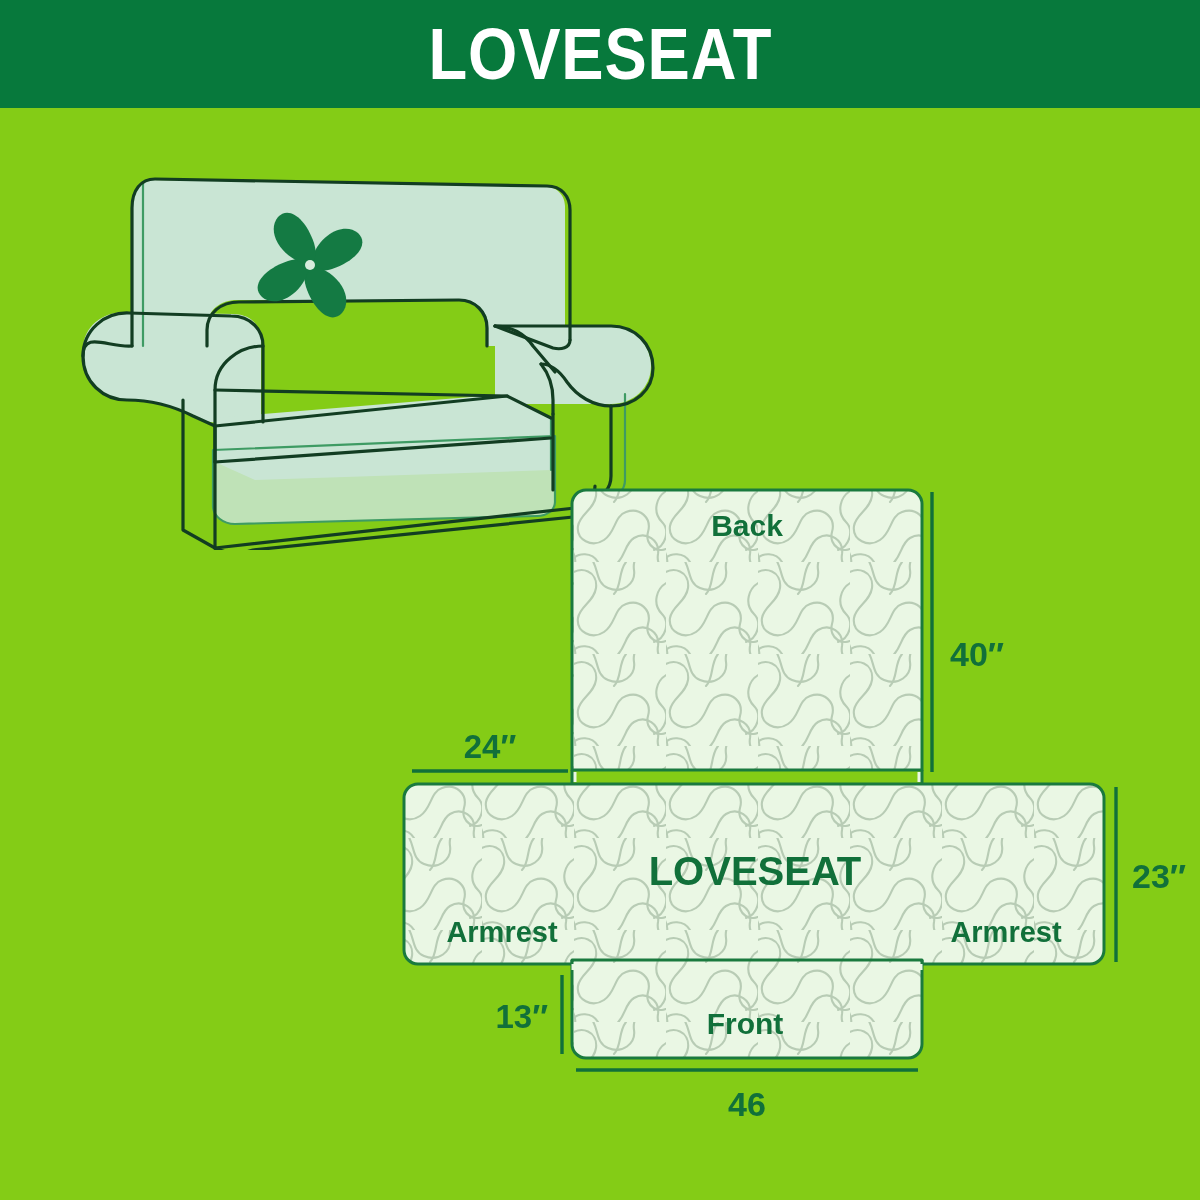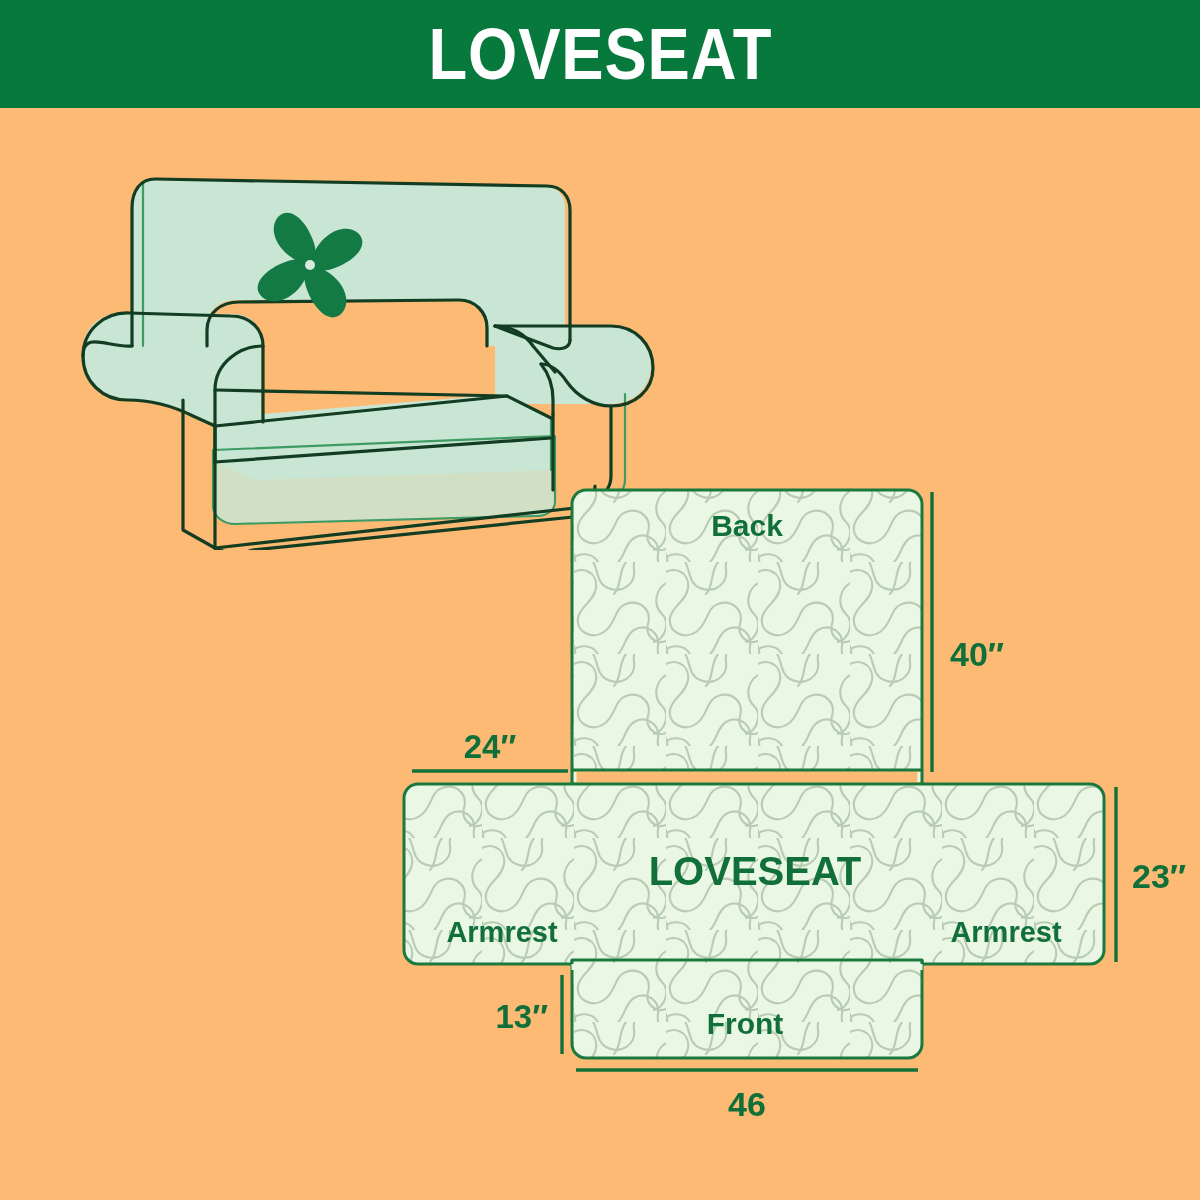--- a/index.html
+++ b/index.html
@@ -8,21 +8,21 @@
     padding: 0;
     background: #ffffff;
   }
   body {
     font-family: "Liberation Sans", "DejaVu Sans", sans-serif;
   }
   #page {
     position: relative;
     width: 1200px;
     height: 1200px;
-    background: #fdba74;
+    background: #84cc16;
     overflow: hidden;
   }
 
   
   #header-bar {
     position: absolute;
     left: 0;
     top: 0;
     width: 1200px;
     height: 108px;

